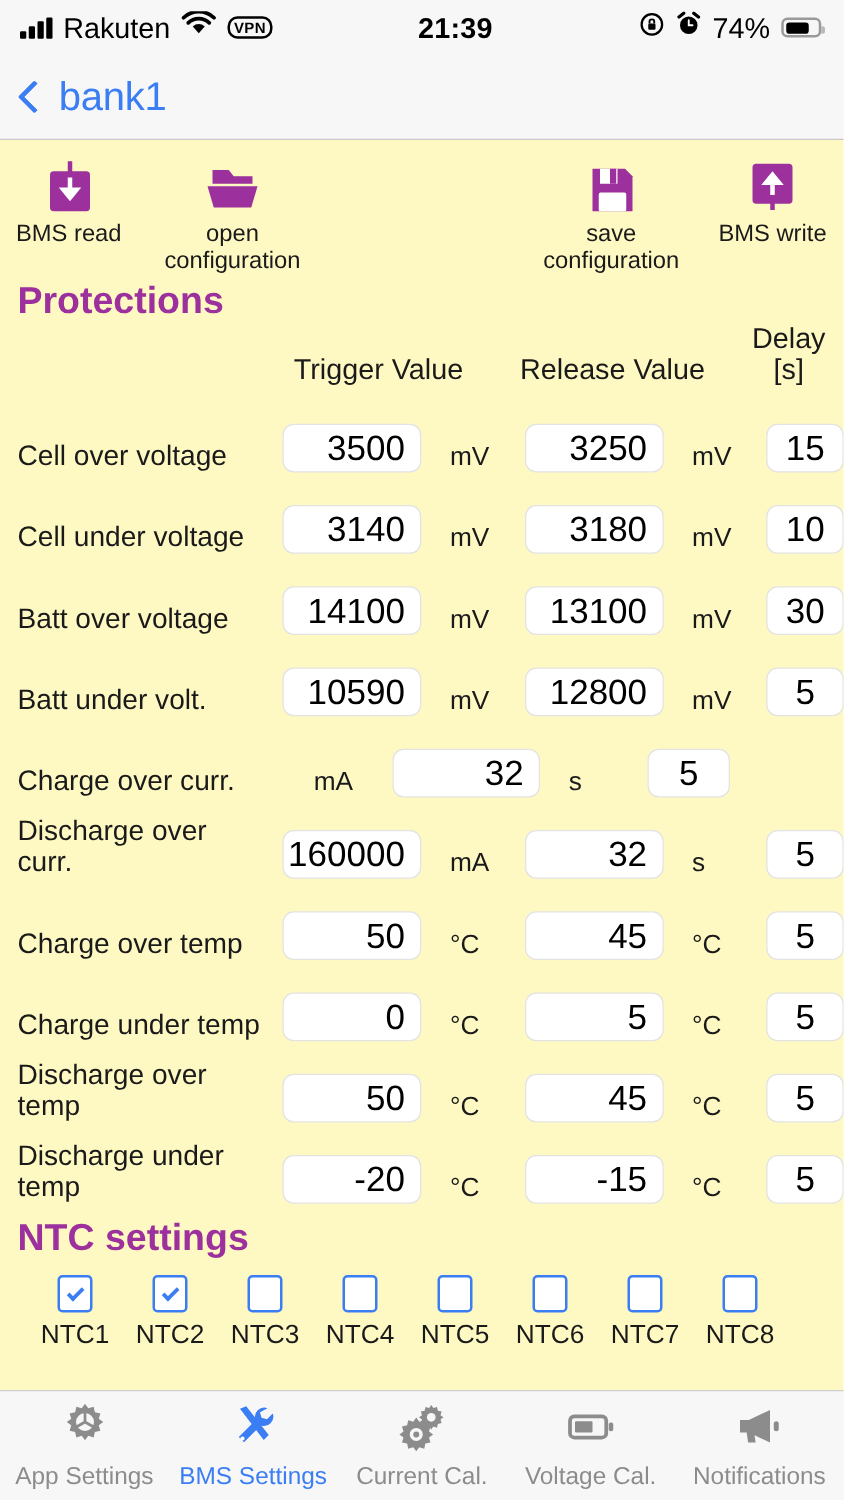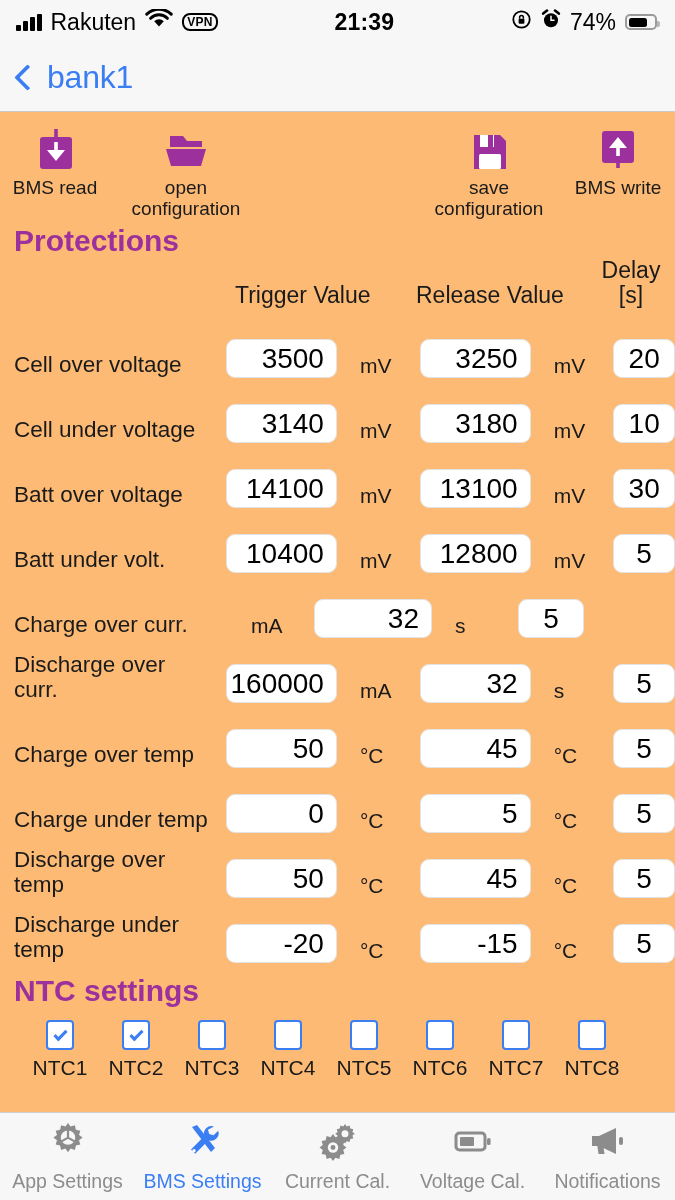--- a/index.html
+++ b/index.html
@@ -2,21 +2,21 @@
 <html><head>
 <meta charset="utf-8">
 <style>
   * { box-sizing: border-box; margin: 0; padding: 0; }
   html, body {
     width: 675px; height: 1200px;
     background: #ffffff;
     font-family: "Liberation Sans", sans-serif;
     overflow: hidden;
   }
-  #app { position: relative; width: 675px; height: 1200px; background:#fdba74; }
+  #app { position: relative; width: 675px; height: 1200px; background:#fef9c3; }
 
   
   .statusbar{
     height:44px; background:#f7f7f7;
     display:flex; align-items:center; padding:0 18px 0 16px;
     font-size:22px; font-weight:600; color:#000;
   }
   .sb-left{ display:flex; align-items:center; gap:9px; flex:0 0 auto; }
   .sb-center{ flex:1; text-align:center; font-size:23px; letter-spacing:.2px; }
   .sb-right{ display:flex; align-items:center; gap:9px; flex:0 0 auto; }
@@ -225,41 +225,41 @@
     </div>
   </div>
 
   <div class="rows" id="protection-rows">
       <div class="row">
         <div class="rlabel">Cell over voltage</div>
         <div class="cellbox trig">3500</div>
         <div class="unit">mV</div>
         <div class="cellbox rel">3250</div>
         <div class="unit">mV</div>
-        <div class="cellbox dly">20</div>
+        <div class="cellbox dly">15</div>
       </div>
       <div class="row">
         <div class="rlabel">Cell under voltage</div>
         <div class="cellbox trig">3140</div>
         <div class="unit">mV</div>
         <div class="cellbox rel">3180</div>
         <div class="unit">mV</div>
         <div class="cellbox dly">10</div>
       </div>
       <div class="row">
         <div class="rlabel">Batt over voltage</div>
         <div class="cellbox trig">14100</div>
         <div class="unit">mV</div>
         <div class="cellbox rel">13100</div>
         <div class="unit">mV</div>
         <div class="cellbox dly">30</div>
       </div>
       <div class="row">
         <div class="rlabel">Batt under volt.</div>
-        <div class="cellbox trig">10400</div>
+        <div class="cellbox trig">10590</div>
         <div class="unit">mV</div>
         <div class="cellbox rel">12800</div>
         <div class="unit">mV</div>
         <div class="cellbox dly">5</div>
       </div>
       <div class="row">
         <div class="rlabel">Charge over curr.</div>
         <div class="unit">mA</div>
         <div class="cellbox rel">32</div>
         <div class="unit">s</div>

